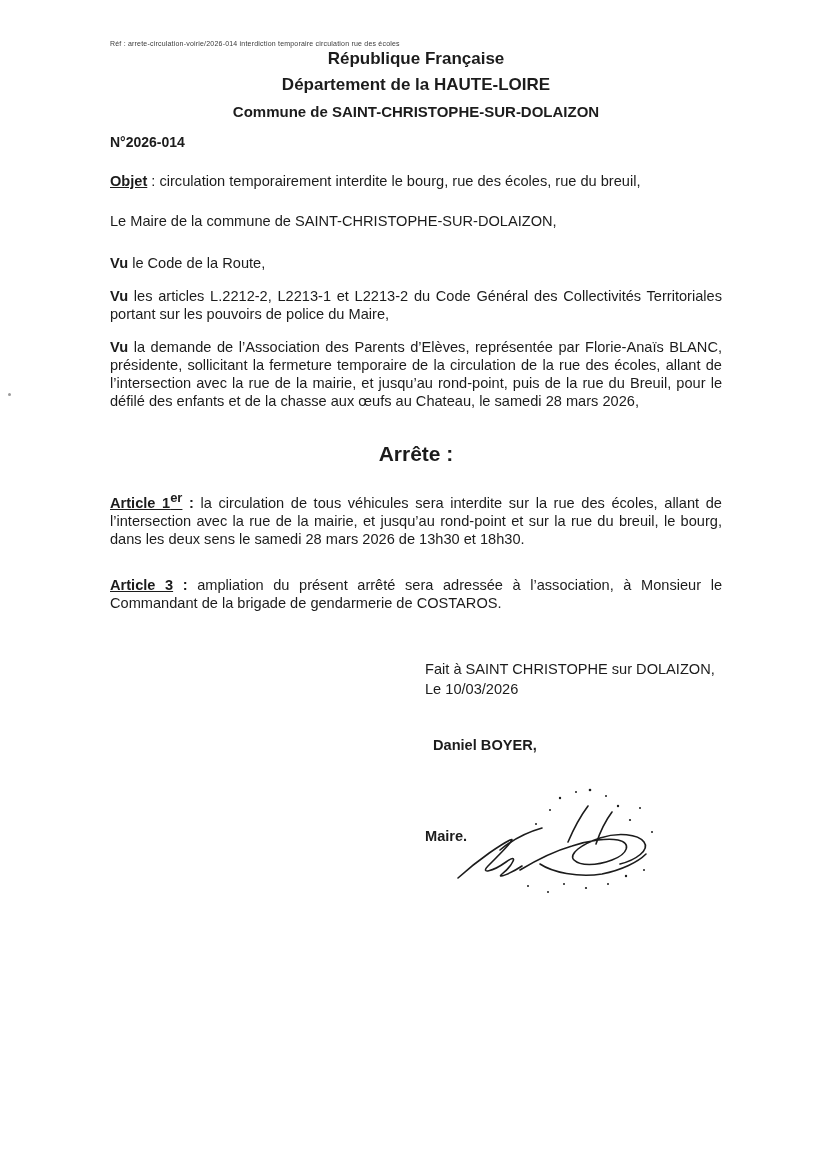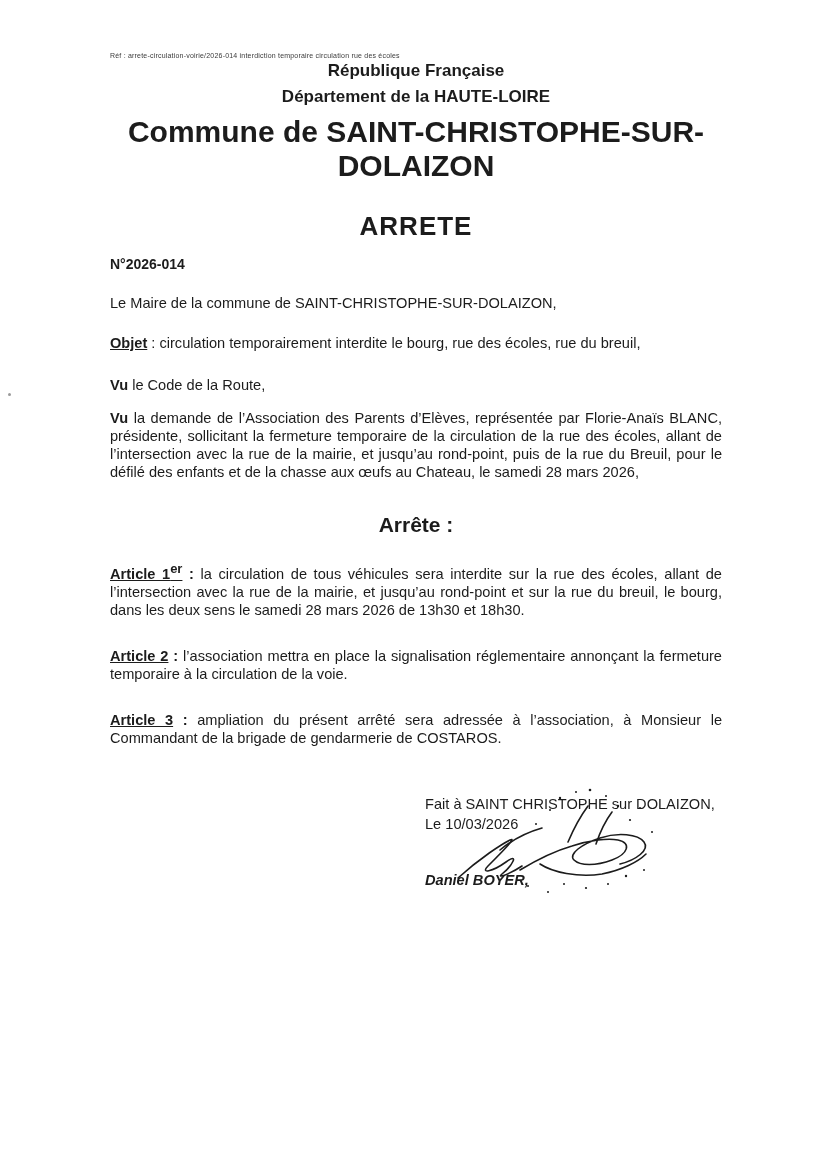--- a/index.html
+++ b/index.html
@@ -12,42 +12,42 @@
     position: relative;
     width: 826px;
     height: 1169px;
     margin: 0 auto;
     background: #ffffff;
     color: #1c1c1c;
     overflow: hidden;
   }
   .content {
     position: absolute;
-    top: 12px;
+    top: 0;
     left: 110px;
     width: 612px;
   }
   .ref-line {
     margin-top: 40px;
     font-size: 7px;
     color: #3a3a3a;
     letter-spacing: 0.2px;
   }
   .hdr-republic, .hdr-department {
     text-align: center;
     font-weight: bold;
     font-size: 17px;
     margin: 0;
   }
   .hdr-republic { margin-top: 2px; }
   .hdr-department { margin-top: 6px; text-align: center; }
   .hdr-commune {
     text-align: center;
     font-weight: bold;
-    font-size: 30px;
+    font-size: 15px;
     margin: 8px 0 7px 0;
   }
   .hdr-title {
     text-align: center;
     font-weight: bold;
     font-size: 26px;
     letter-spacing: 1px;
     margin: 28px 0 0 0;
   }
   .doc-number {
@@ -75,21 +75,21 @@
   .article:first-of-type { margin-top: 26px; }
   sup { font-size: 13px; }
   .signature-block {
     margin-top: 48px;
     margin-left: 315px;
     font-size: 14.6px;
     line-height: 1.35;
   }
   .sig-place { margin: 0; }
   .sig-date { margin: 0; }
-  .sig-name { margin: 36px 0 0 0; font-weight: bold; font-style: italic; }
+  .sig-name { margin: 36px 0 0 8px; font-weight: bold; }
   .sig-title { margin: 0; font-weight: bold; }
   .sig-scribble {
     position: absolute;
     left: 440px;
     top: 780px;
     pointer-events: none;
   }
   .margin-dot {
     position: absolute;
     left: 8px;
@@ -107,45 +107,45 @@
 
   <div class="margin-dot"></div>
 
   <div class="content">
 
     <div class="ref-line">Réf : arrete-circulation-voirie/2026-014 interdiction temporaire circulation rue des écoles</div>
 
     <p class="hdr-republic">République Française</p>
     <p class="hdr-department">Département de la HAUTE-LOIRE</p>
     <p class="hdr-commune">Commune de SAINT-CHRISTOPHE-SUR-DOLAIZON</p>
-    <p class="hdr-title">ARRETE</p>
 
     <div class="doc-number">N°2026-014</div>
 
+    <p class="para" style="margin-top:22px;"><span class="u">Objet</span><span> : circulation temporairement interdite le bourg, rue des écoles, rue du breuil,</span></p>
+
     <p class="para" style="margin-top:22px;">Le Maire de la commune de SAINT-CHRISTOPHE-SUR-DOLAIZON,</p>
-
-    <p class="para" style="margin-top:22px;"><span class="u">Objet</span><span> : circulation temporairement interdite le bourg, rue des écoles, rue du breuil,</span></p>
 
     <div class="recitals">
       <p class="para"><b class="lead">Vu</b><span> le Code de la Route,</span></p>
+      <p class="para"><b class="lead">Vu</b><span> les articles L.2212-2, L2213-1 et L2213-2 du Code Général des Collectivités Territoriales portant sur les pouvoirs de police du Maire,</span></p>
       <p class="para"><b class="lead">Vu</b><span> la demande de l’Association des Parents d’Elèves, représentée par Florie-Anaïs BLANC, présidente, sollicitant la fermeture temporaire de la circulation de la rue des écoles, allant de l’intersection avec la rue de la mairie, et jusqu’au rond-point, puis de la rue du Breuil, pour le défilé des enfants et de la chasse aux œufs au Chateau, le samedi 28 mars 2026,</span></p>
     </div>
 
     <p class="decree-heading">Arrête :</p>
 
     <p class="para article"><span class="u"><span>Article 1</span><sup>er</sup></span><b style="white-space:pre;"> : </b><span>la circulation de tous véhicules sera interdite sur la rue des écoles, allant de l’intersection avec la rue de la mairie, et jusqu’au rond-point et sur la rue du breuil, le bourg, dans les deux sens le samedi 28 mars 2026 de 13h30 et 18h30.</span></p>
 
-    <p class="para article"><span class="u"><span>Article 2</span><sup></sup></span><b style="white-space:pre;"> : </b><span>l’association mettra en place la signalisation réglementaire annonçant la fermeture temporaire à la circulation de la voie.</span></p>
 
     <p class="para article"><span class="u"><span>Article 3</span><sup></sup></span><b style="white-space:pre;"> : </b><span>ampliation du présent arrêté sera adressée à l’association, à Monsieur le Commandant de la brigade de gendarmerie de COSTAROS.</span></p>
 
     <div class="signature-block">
       <p class="sig-place">Fait à SAINT CHRISTOPHE sur DOLAIZON,</p>
       <p class="sig-date">Le 10/03/2026</p>
       <p class="sig-name">Daniel BOYER,</p>
+      <p class="sig-title" style="margin-top:72px;">Maire.</p>
     </div>
 
   </div>
 
   <svg class="sig-scribble" width="230" height="130" viewBox="0 0 230 130" aria-hidden="true">
     <g fill="none" stroke="#1c1c1c" stroke-width="1.6" stroke-linecap="round">
       <path d="M18,98 C40,78 62,64 70,60 C78,56 60,74 48,86 C40,94 52,92 66,82 C80,72 72,86 62,94 C56,99 70,94 82,86"></path>
       <path d="M80,90 C100,78 118,70 132,66 C150,60 168,58 178,60 C192,63 188,74 172,80 C156,86 140,86 134,80 C128,74 142,64 160,58 C178,52 198,54 204,62 C210,70 196,80 180,84"></path>
       <path d="M128,62 C134,48 142,34 148,26"></path>
       <path d="M156,64 C160,52 166,40 172,32"></path>

